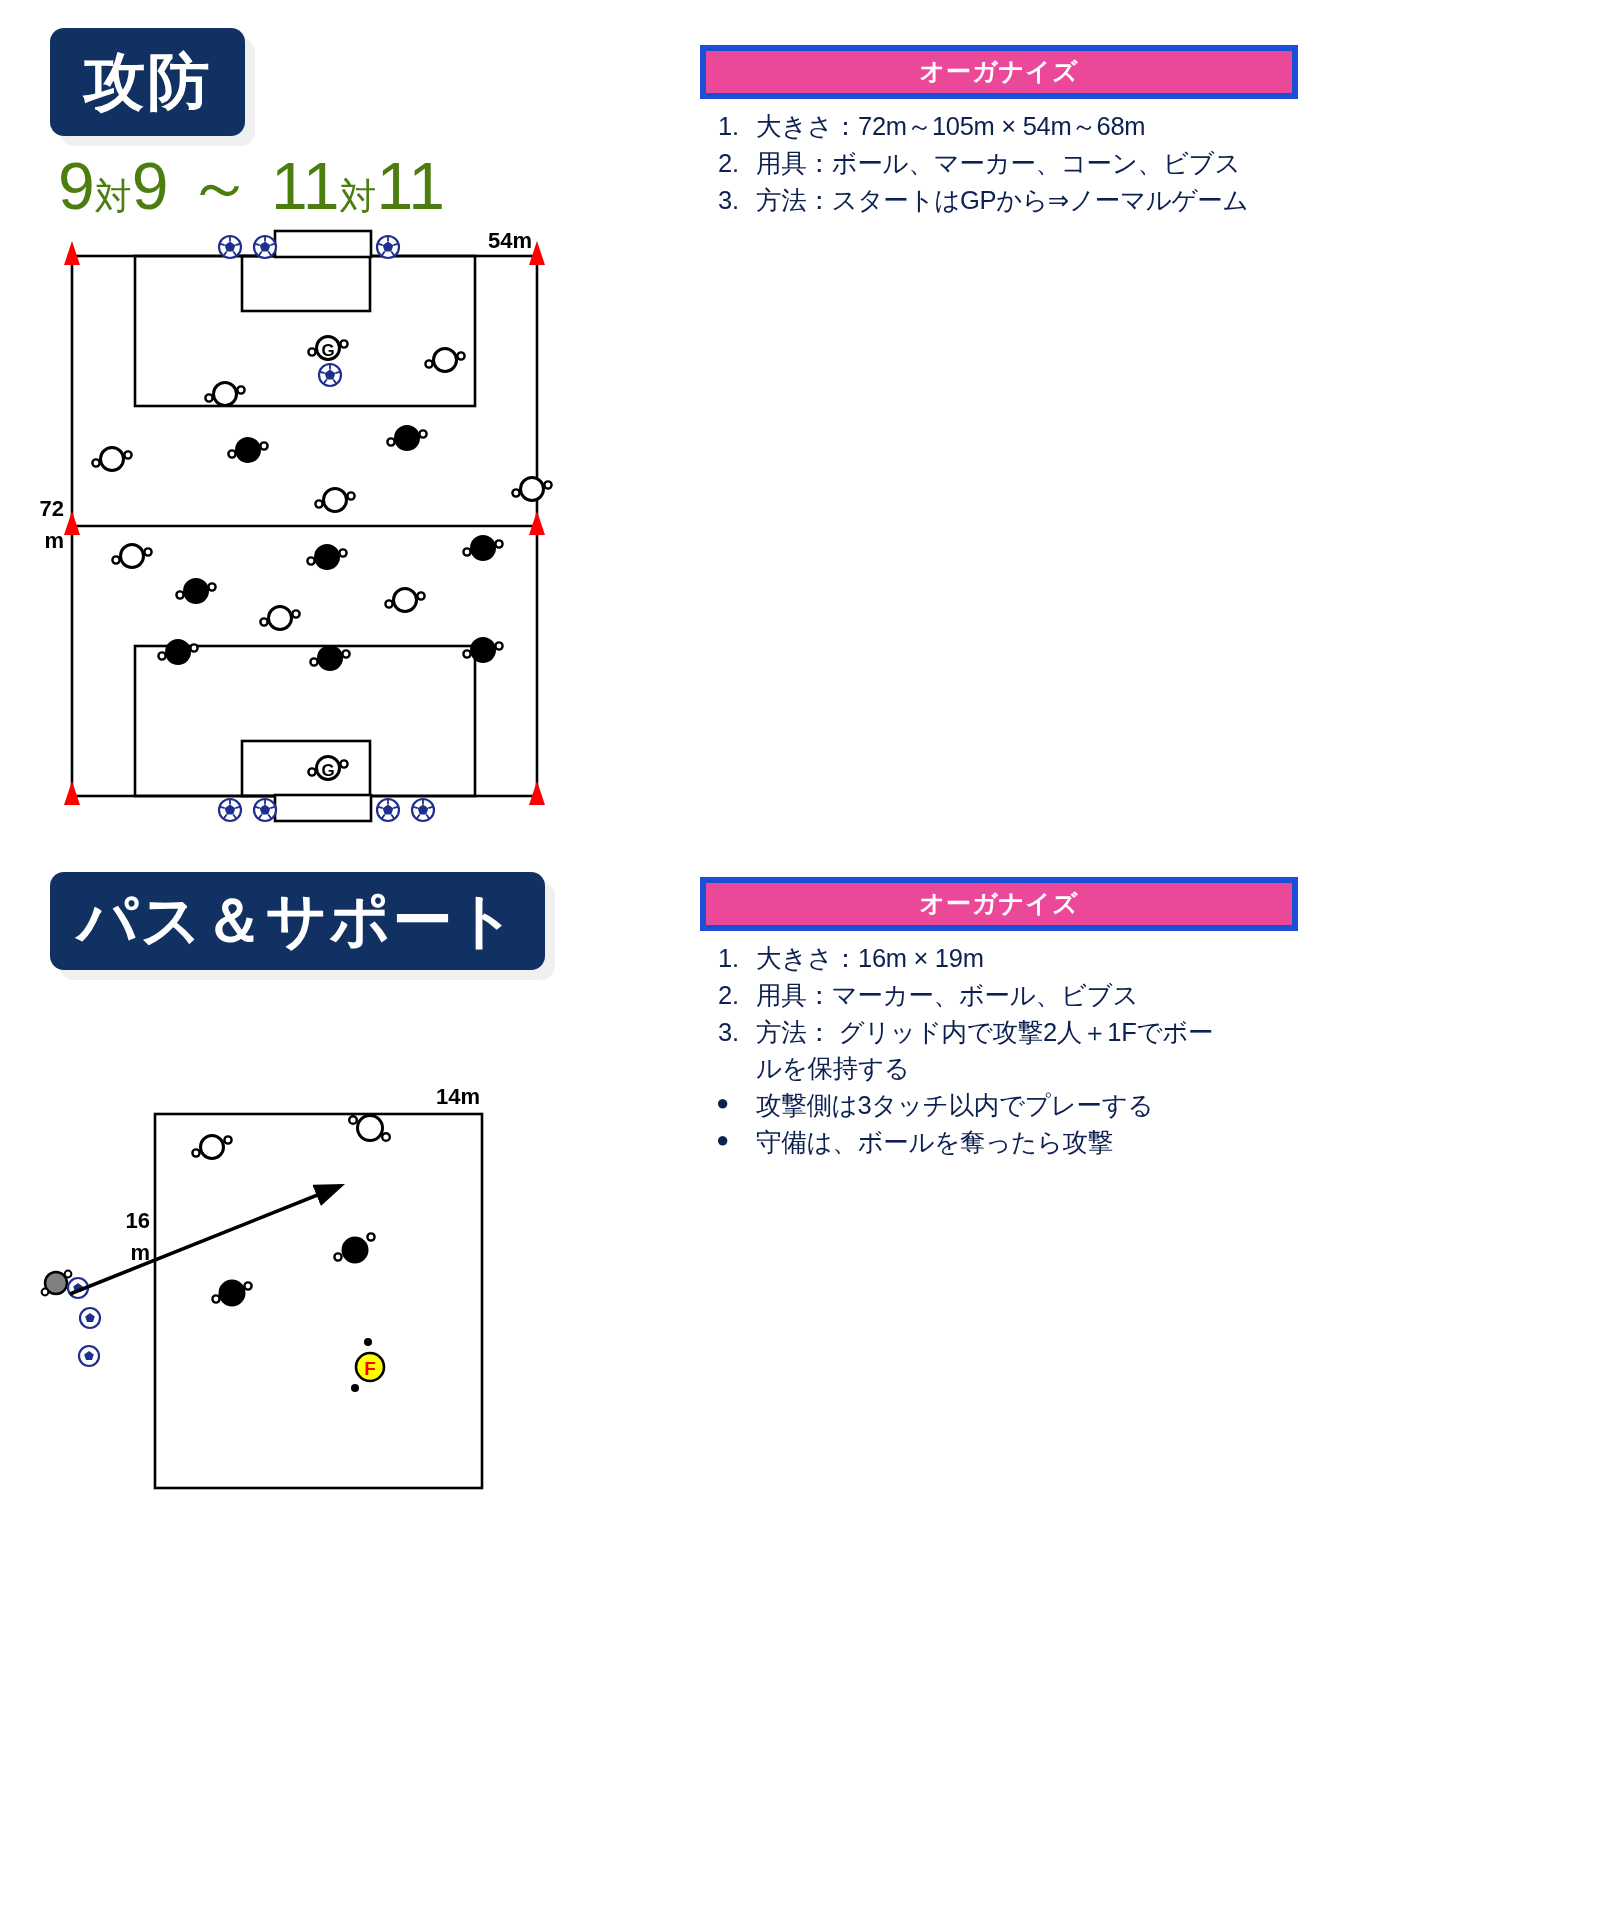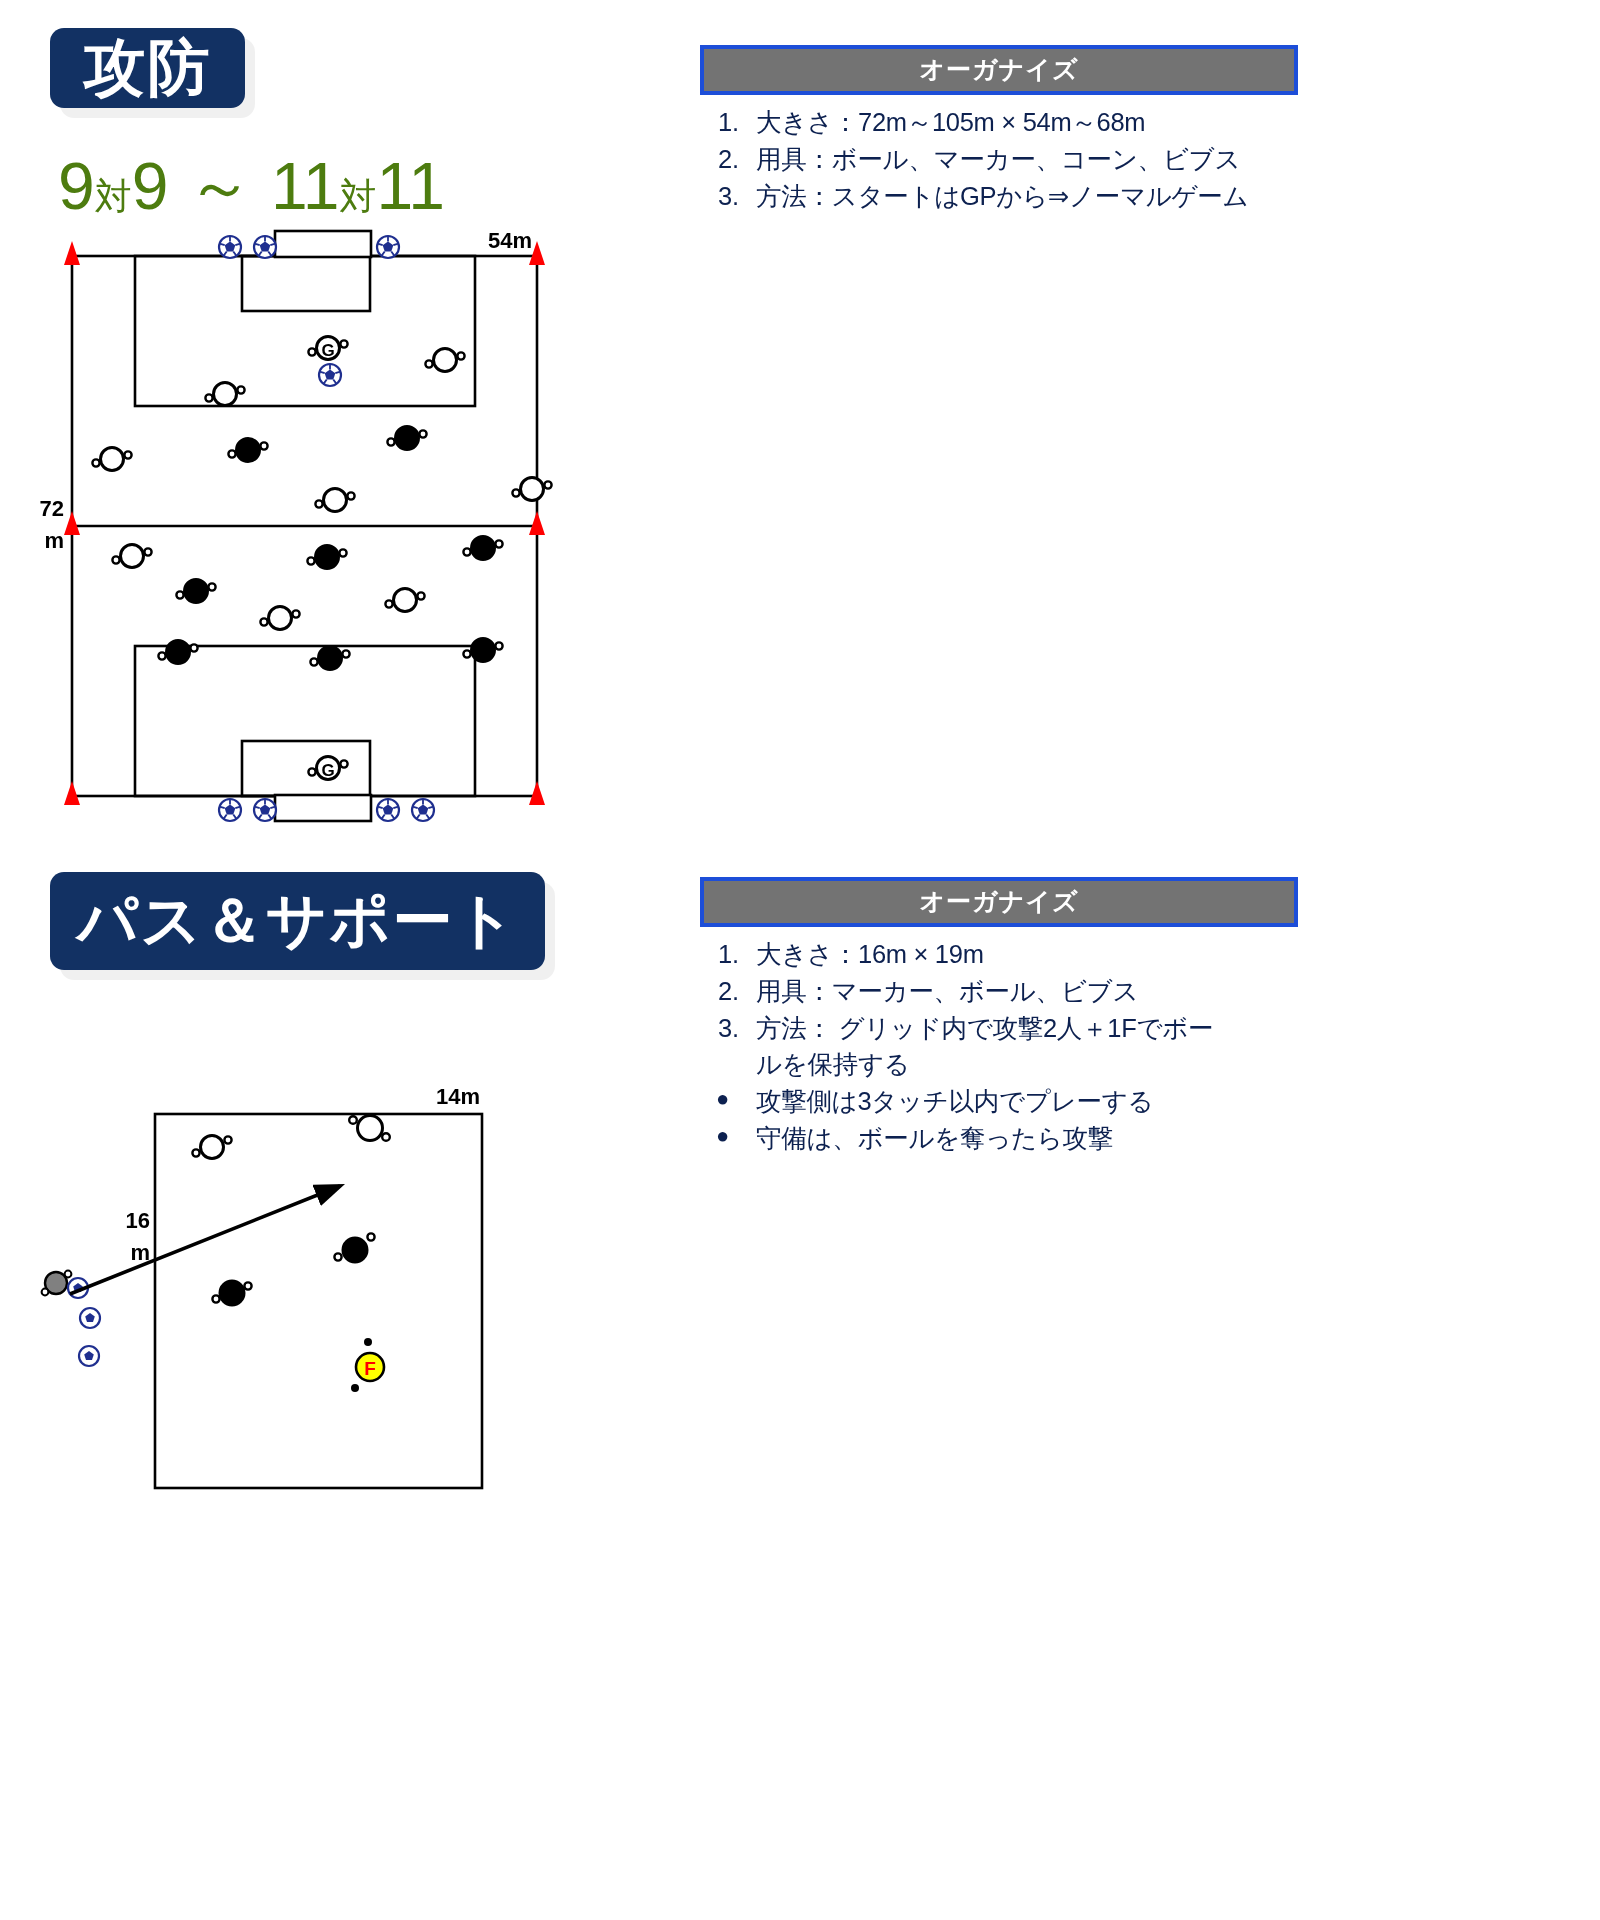--- a/index.html
+++ b/index.html
@@ -18,41 +18,41 @@
   .pill {
     position:absolute;
     background:#123163;
     color:#ffffff;
     border-radius:14px;
     display:flex; align-items:center; justify-content:center;
     font-weight:700;
     letter-spacing:2px;
     box-shadow: 10px 10px 0 rgba(0,0,0,0.06);
   }
-  #pill-1 { left:50px; top:28px; width:195px; height:80px; font-size:62px; }
+  #pill-1 { left:50px; top:28px; width:195px; height:108px; font-size:62px; }
   #pill-2 { left:50px; top:872px; width:495px; height:98px; font-size:60px; }
 
   
   .headline {
     position:absolute;
     color:#4d7c0f;
     font-weight:400;
     white-space:nowrap;
   }
   #headline-1 { left:58px; top:142px; font-size:66px; }
   #headline-2 { left:58px; top:985px; font-size:62px; }
   .small-kanji { font-size:0.56em; vertical-align:baseline; }
 
   
   .org-panel { position:absolute; width:598px; }
   #org-panel-1 { left:700px; top:45px; }
   #org-panel-2 { left:700px; top:877px; }
   .org-header {
-    background:#737373;
-    border:4px solid #1d4ed8;
+    background:#ec4899;
+    border:6px solid #1d4ed8;
     color:#ffffff;
     text-align:center;
     font-size:25px;
     font-weight:700;
     line-height:1.45;
     padding:2px 0 4px;
     letter-spacing:1px;
   }
   .org-list { list-style:none; margin:0; padding:10px 0 0 0; }
   .org-list li {

